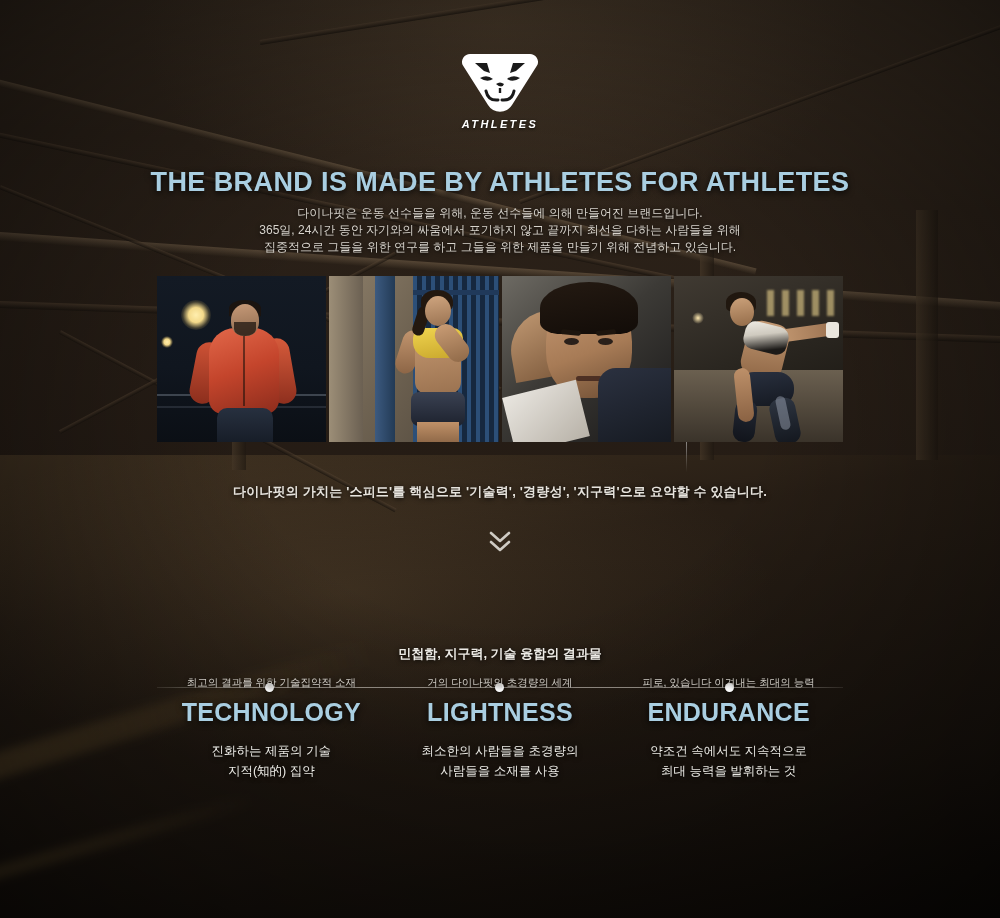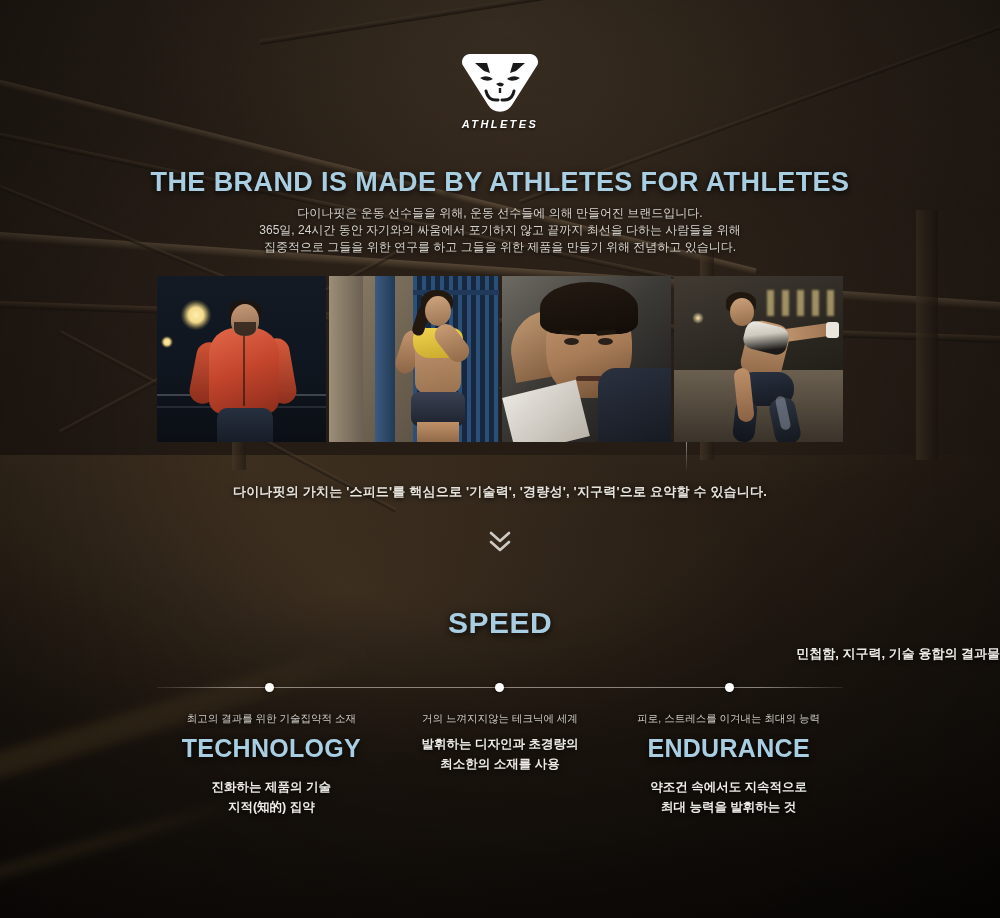--- a/index.html
+++ b/index.html
@@ -192,37 +192,37 @@
 
   
   .chev-wrap { position:absolute; top:528px; left:0; right:0; display:flex; justify-content:center; }
 
   
   .speed-sub { position:absolute; top:586px; left:0; right:0; text-align:center;
     font-size:11.5px; color:#ddd9d2; font-weight:400; text-shadow:0 1px 4px rgba(0,0,0,.9); }
   .speed-title { position:absolute; top:606px; left:0; right:0; text-align:center;
     font-size:30px; font-weight:700; color:#a9cee1; letter-spacing:.5px;
     text-shadow:0 2px 7px rgba(0,0,0,.85); }
-  .speed-desc { position:absolute; top:645px; left:0; right:0; text-align:right;
+  .speed-desc { position:absolute; top:645px; left:0; right:0; text-align:center;
     font-size:13px; font-weight:700; color:#eceae5; text-shadow:0 1px 5px rgba(0,0,0,.9); }
 
   
   .divider { position:absolute; top:687px; left:157px; width:686px; height:1px;
     background:linear-gradient(90deg, rgba(225,220,212,.10), rgba(225,220,212,.55) 12%, rgba(225,220,212,.55) 88%, rgba(225,220,212,.10)); }
   .dot { position:absolute; top:683px; width:9px; height:9px; border-radius:50%;
     background:#fff; box-shadow:0 0 5px rgba(0,0,0,.6); }
   .dot.d1 { left:265px; } .dot.d2 { left:495px; } .dot.d3 { left:725px; }
 
   
-  .pillars { position:absolute; top:712px; left:157px; width:686px; display:flex; }
+  .pillars { position:absolute; top:676px; left:157px; width:686px; display:flex; }
   .pillar-col { width:33.3333%; text-align:center; }
   .p-sub { font-size:10.5px; color:#cfcbc4; margin-bottom:8px; text-shadow:0 1px 4px rgba(0,0,0,.9); }
   .p-title { font-size:25px; font-weight:700; color:#a9cee1; letter-spacing:.3px;
     text-shadow:0 2px 6px rgba(0,0,0,.85); margin-bottom:14px; }
-  .p-desc { font-size:12.5px; font-weight:700; line-height:20px; color:#ecebe6;
+  .p-desc { font-size:12.5px; font-weight:400; line-height:20px; color:#ecebe6;
     text-shadow:0 1px 5px rgba(0,0,0,.9); }
   .p-desc div { white-space:nowrap; }
 </style>
 </head>
 <body>
 
 <div id="bg">
   <div class="bg-ceiling"></div>
   <div class="bg-floor"></div>
 
@@ -352,49 +352,49 @@
 
   <div class="tagline">다이나핏의 가치는 '스피드'를 핵심으로  '기술력', '경량성', '지구력'으로 요약할 수 있습니다.</div>
 
   <div class="chev-wrap">
     <svg width="26" height="26" viewBox="0 0 26 26">
       <path d="M4 5 L13 13 L22 5" fill="none" stroke="#cfcbc4" stroke-width="2.6" stroke-linecap="round" stroke-linejoin="round"></path>
       <path d="M4 14 L13 22 L22 14" fill="none" stroke="#cfcbc4" stroke-width="2.6" stroke-linecap="round" stroke-linejoin="round"></path>
     </svg>
   </div>
 
-  <div class="speed-title">SPEED</div>
   <div class="speed-desc">민첩함, 지구력, 기술 융합의 결과물</div>
 
   <div class="divider"></div>
   <div class="dot d1"></div>
   <div class="dot d2"></div>
   <div class="dot d3"></div>
 
   <div class="pillars">
 
     <div class="pillar-col">
       <div class="p-sub">최고의 결과를 위한 기술집약적 소재</div>
       <div class="p-title">TECHNOLOGY</div>
       <div class="p-desc">
         <div>진화하는 제품의 기술</div>
         <div>지적(知的) 집약</div>
       </div>
     </div>
 
     <div class="pillar-col">
-      <div class="p-sub">거의 느껴지지않는 테크닉에 세계</div>
+      <div class="p-sub">거의 다이나핏의 초경량의 세계</div>
+      <div class="p-title">LIGHTNESS</div>
       <div class="p-desc">
-        <div>발휘하는 디자인과 초경량의</div>
-        <div>최소한의 소재를 사용</div>
+        <div>최소한의 사람들을 초경량의</div>
+        <div>사람들을 소재를 사용</div>
       </div>
     </div>
 
     <div class="pillar-col">
-      <div class="p-sub">피로, 스트레스를 이겨내는 최대의 능력</div>
+      <div class="p-sub">피로, 있습니다 이겨내는 최대의 능력</div>
       <div class="p-title">ENDURANCE</div>
       <div class="p-desc">
         <div>약조건 속에서도 지속적으로</div>
         <div>최대 능력을 발휘하는 것</div>
       </div>
     </div>
 
   </div>
 
 </div>

